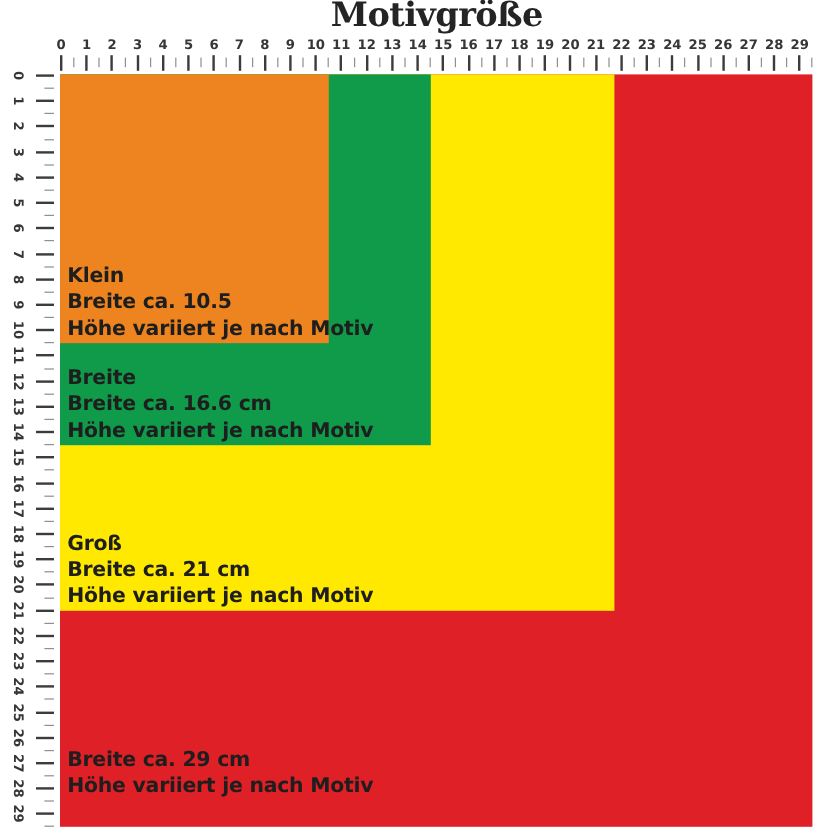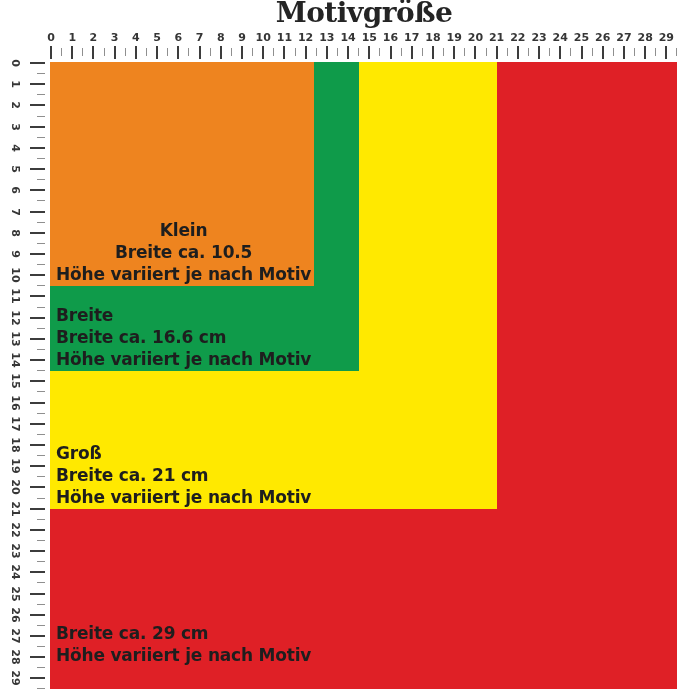--- a/index.html
+++ b/index.html
@@ -213,35 +213,35 @@
       <div class="tick" style="top: 613.72px; left: 30px; height: 2px; width: 15px;"></div>
       <div class="tick minor" style="top: 624.83px; left: 37px; height: 1px; width: 8px;"></div>
       <div class="tick" style="top: 634.94px; left: 30px; height: 2px; width: 15px;"></div>
       <div class="tick minor" style="top: 646.05px; left: 37px; height: 1px; width: 8px;"></div>
       <div class="tick" style="top: 656.16px; left: 30px; height: 2px; width: 15px;"></div>
       <div class="tick minor" style="top: 667.27px; left: 37px; height: 1px; width: 8px;"></div>
       <div class="tick" style="top: 677.38px; left: 30px; height: 2px; width: 15px;"></div>
       <div class="tick minor" style="top: 688.49px; left: 37px; height: 1px; width: 8px;"></div>
     </div>
   <div id="rects">
-      <div class="size-rect" style="width: 264px; height: 224px; background: rgb(238, 132, 31); z-index: 4; text-align: center;">
+      <div class="size-rect" style="width: 224px; height: 224px; background: rgb(238, 132, 31); z-index: 4;">
         <div class="labels" style="top: 157px;">
           <div>Klein</div>
           <div>Breite ca. 10.5</div>
           <div>Höhe variiert je nach Motiv</div>
         </div>
       </div>
       <div class="size-rect" style="width: 309px; height: 309px; background: rgb(15, 155, 74); z-index: 3;">
         <div class="labels" style="top: 242px;">
           <div>Breite</div>
           <div>Breite ca. 16.6 cm</div>
           <div>Höhe variiert je nach Motiv</div>
         </div>
       </div>
-      <div class="size-rect" style="width: 447px; height: 447px; background: rgb(255, 233, 0); z-index: 2;">
+      <div class="size-rect" style="width: 447px; height: 447px; background: rgb(255, 233, 0); z-index: 2; padding-left: 15px;">
         <div class="labels" style="top: 380px;">
           <div>Groß</div>
           <div>Breite ca. 21 cm</div>
           <div>Höhe variiert je nach Motiv</div>
         </div>
       </div>
       <div class="size-rect" style="width: 627px; height: 627px; background: rgb(223, 32, 38); z-index: 1;">
         <div class="labels" style="top: 560px;">
           <div>Breite ca. 29 cm</div>
           <div>Höhe variiert je nach Motiv</div>

